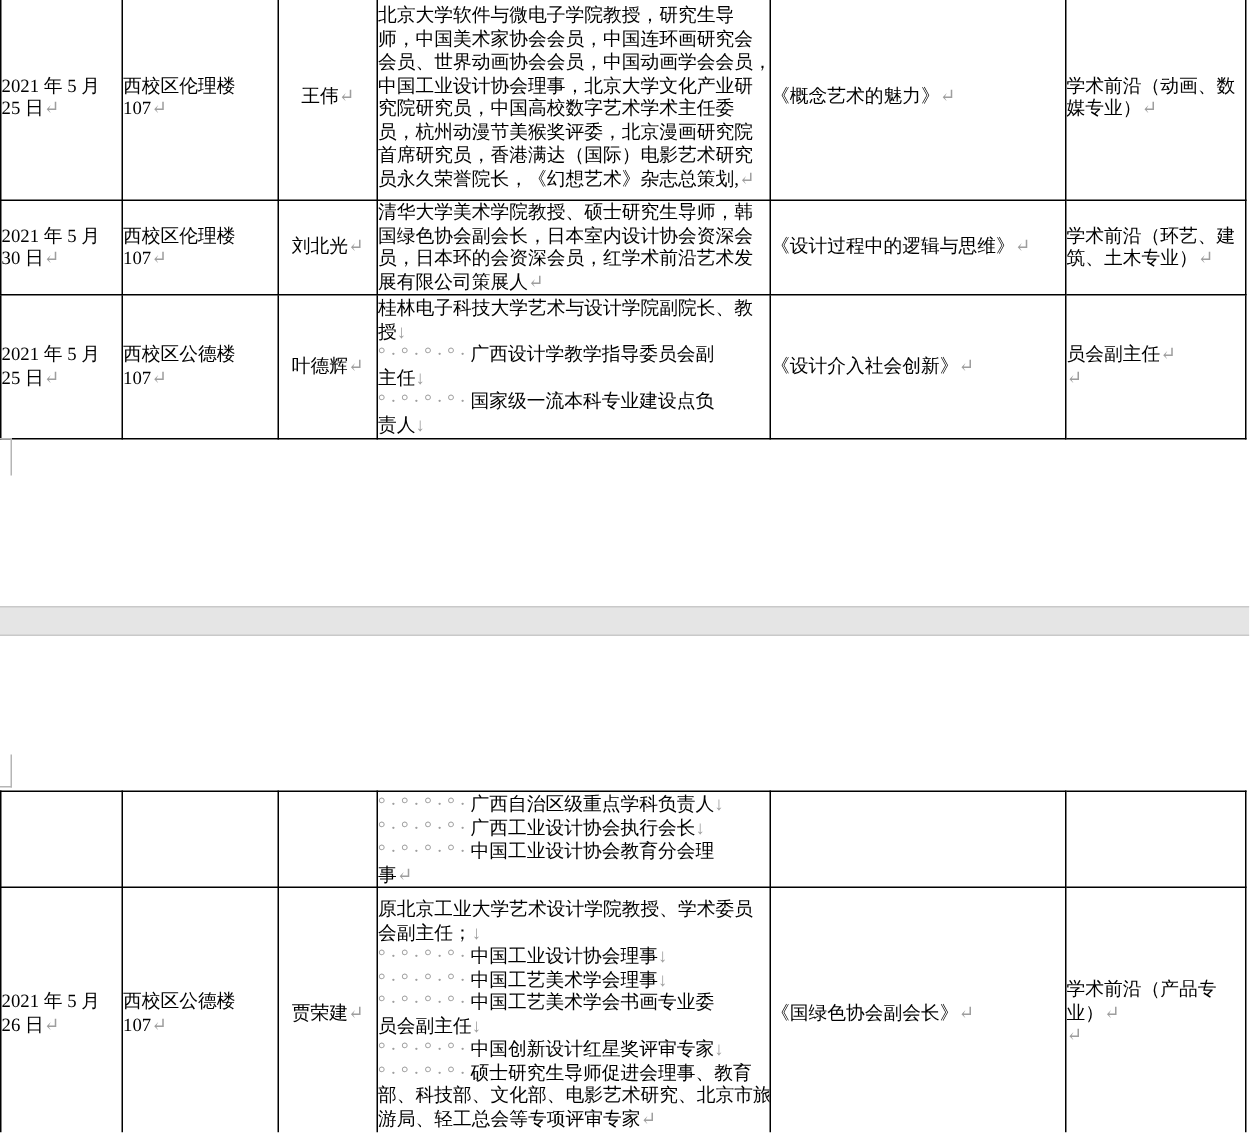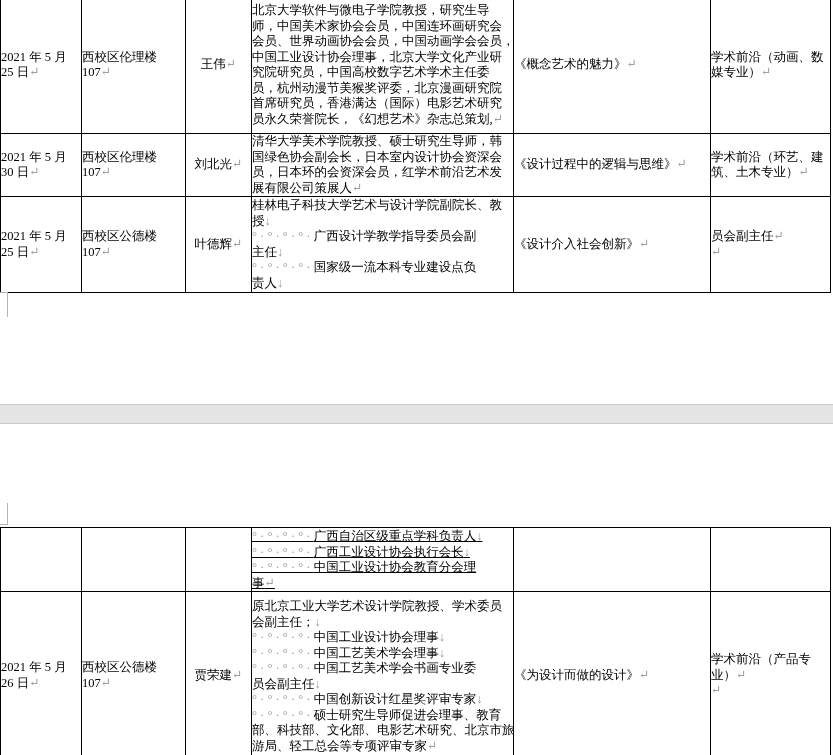--- a/index.html
+++ b/index.html
@@ -22,21 +22,21 @@
   td.c-name { text-align:center; }
   td.c-bio  { padding-left:5px; padding-right:2px; }
   td.c-title{ padding-left:4px; }
   td.c-cat  { padding-left:6px; padding-right:4px; }
   td.v-top  { vertical-align:top; }
   #tbl-top { top:-4px; }
   #tbl-top tr.r1 { height:137px; }
   #tbl-top tr.r2 { height:61px; }
   #tbl-top tr.r3 { height:96px; }
   #tbl-bottom { top:527px; }
-  #tbl-bottom tr.r1 { height:63px;text-decoration:underline; }
+  #tbl-bottom tr.r1 { height:63px; }
   #tbl-bottom tr.r2 { height:168px; }
   #tbl-bottom tr.r1 td.c-bio { padding-top:1px; }
   #tbl-bottom tr.r2 td.c-bio { padding-top:2px; }
   .corner-top {
     position:absolute; left:0; top:292px; width:7px; height:24px;
     border-top:1px solid #b5b5b5; border-right:1px solid #b5b5b5;
   }
   .corner-bottom {
     position:absolute; left:0; top:503px; width:7px; height:21px;
     border-bottom:1px solid #b5b5b5; border-right:1px solid #b5b5b5;
@@ -193,21 +193,21 @@
             <div class="line"><span class="mk">° · ° · ° · ° · </span><span>中国工业设计协会理事</span><span class="mk">↓</span></div>
             <div class="line"><span class="mk">° · ° · ° · ° · </span><span>中国工艺美术学会理事</span><span class="mk">↓</span></div>
             <div class="line"><span class="mk">° · ° · ° · ° · </span><span>中国工艺美术学会书画专业委</span></div>
             <div class="line"><span>员会副主任</span><span class="mk">↓</span></div>
             <div class="line"><span class="mk">° · ° · ° · ° · </span><span>中国创新设计</span><span class="wavy">红星奖</span><span>评审专家</span><span class="mk">↓</span></div>
             <div class="line"><span class="mk">° · ° · ° · ° · </span><span>硕士研究生导师</span><span class="wavy">促进</span><span>会理事、教育</span></div>
             <div class="line"><span>部、科技部、文化部、电影艺术研究、北京市旅</span></div>
             <div class="line"><span>游局、轻工总会等专项评审专家</span><span class="mk">↵</span></div>
           </td>
       <td class="c-title">
-            <div class="line"><span>《为设计而做的设计》</span><span class="mk">↵</span></div>
+            <div class="line"><span>《国绿色协会副会长》</span><span class="mk">↵</span></div>
           </td>
       <td class="c-cat">
             <div class="line"><span>学术前沿（产品专</span></div>
             <div class="line"><span>业）</span><span class="mk">↵</span></div>
             <div class="line"><span class="mk">↵</span></div>
           </td>
     </tr>
   </tbody>
     </table>
 

